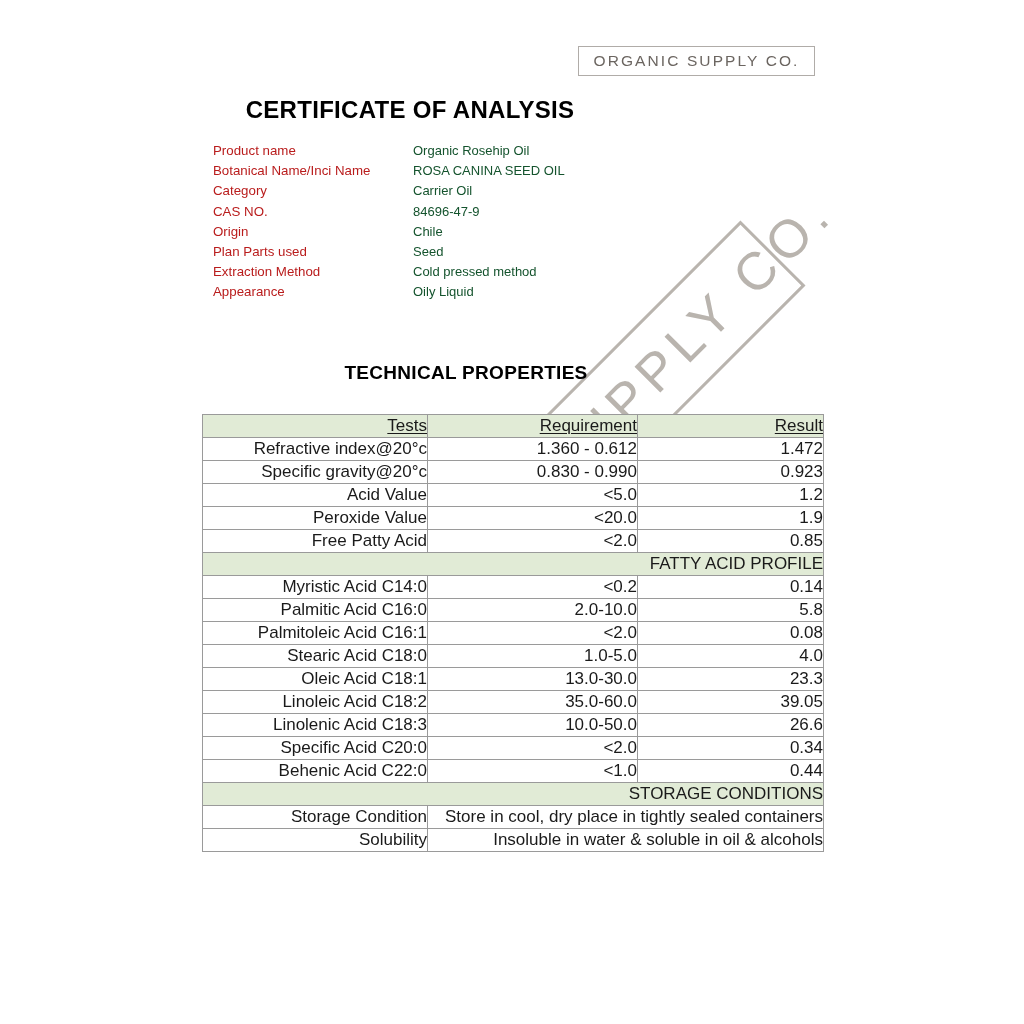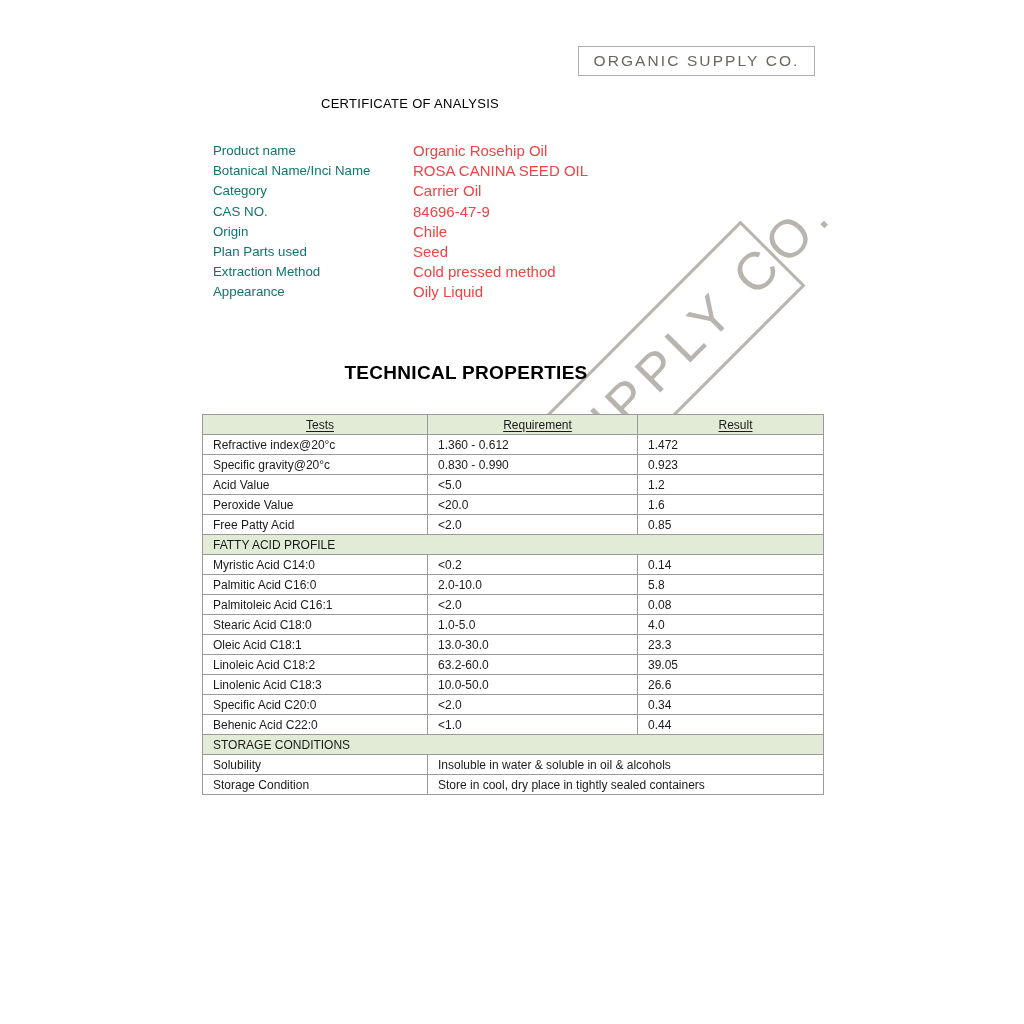--- a/index.html
+++ b/index.html
@@ -68,22 +68,22 @@
     white-space: nowrap;
   }
 
   
   .doc-title {
     position: absolute;
     left: 0;
     top: 96px;
     width: 820px;
     text-align: center;
-    font-size: 13px;
-    font-weight: normal;
+    font-size: 24px;
+    font-weight: bold;
     letter-spacing: 0.3px;
     color: #000;
     z-index: 3;
   }
   .section-title {
     position: absolute;
     left: 0;
     top: 362px;
     width: 932px;
     text-align: center;
@@ -103,52 +103,53 @@
     z-index: 3;
   }
   .info-row {
     display: flex;
     height: 20.2px;
     align-items: flex-start;
   }
   .info-label {
     width: 200px;
     font-size: 13.3px;
-    color: #0f766e;
+    color: #b91c1c;
     line-height: 20px;
   }
   .info-value {
-    font-size: 15px;
-    color: #ef4444;
+    font-size: 13px;
+    color: #14532d;
     line-height: 20px;
   }
 
   
   .tbl-wrap {
     position: absolute;
     left: 202px;
     top: 414px;
     width: 621px;
     z-index: 3;
   }
   table.coa {
     width: 621px;
     border-collapse: collapse;
     table-layout: fixed;
     background: transparent;
   }
   table.coa td, table.coa th {
     border: 1px solid #9a9a9a;
-    font-size: 12px;
+    font-size: 17px;
     font-weight: normal;
     color: #1a1a1a;
     height: 20px;
     padding: 1px 0 1px 10px;
     vertical-align: middle;
     background: transparent;
+    text-align: right;
   }
   .col-test  { width: 225px; }
   .col-req   { width: 210px; }
   .col-res   { width: 186px; }
 
   thead td {
     background: #e1ebd6 !important;
     text-align: center;
     padding-left: 0;
   }
@@ -247,21 +248,21 @@
             <td>0.923</td>
           </tr>
           <tr class="data-row">
             <td>Acid Value</td>
             <td>&lt;5.0</td>
             <td>1.2</td>
           </tr>
           <tr class="data-row">
             <td>Peroxide Value</td>
             <td>&lt;20.0</td>
-            <td>1.6</td>
+            <td>1.9</td>
           </tr>
           <tr class="data-row">
             <td>Free Patty Acid</td>
             <td>&lt;2.0</td>
             <td>0.85</td>
           </tr>
           <tr class="section-row">
             <td colspan="3">FATTY ACID PROFILE</td>
           </tr>
           <tr class="data-row">
@@ -284,21 +285,21 @@
             <td>1.0-5.0</td>
             <td>4.0</td>
           </tr>
           <tr class="data-row">
             <td>Oleic Acid C18:1</td>
             <td>13.0-30.0</td>
             <td>23.3</td>
           </tr>
           <tr class="data-row">
             <td>Linoleic Acid C18:2</td>
-            <td>63.2-60.0</td>
+            <td>35.0-60.0</td>
             <td>39.05</td>
           </tr>
           <tr class="data-row">
             <td>Linolenic Acid C18:3</td>
             <td>10.0-50.0</td>
             <td>26.6</td>
           </tr>
           <tr class="data-row">
             <td>Specific Acid C20:0</td>
             <td>&lt;2.0</td>
@@ -306,24 +307,24 @@
           </tr>
           <tr class="data-row">
             <td>Behenic Acid C22:0</td>
             <td>&lt;1.0</td>
             <td>0.44</td>
           </tr>
           <tr class="section-row">
             <td colspan="3">STORAGE CONDITIONS</td>
           </tr>
           <tr class="storage-row">
+            <td>Storage Condition</td>
+            <td colspan="2">Store in cool, dry place in tightly sealed containers</td>
+          </tr>
+          <tr class="storage-row">
             <td>Solubility</td>
             <td colspan="2">Insoluble in water &amp; soluble in oil &amp; alcohols</td>
-          </tr>
-          <tr class="storage-row">
-            <td>Storage Condition</td>
-            <td colspan="2">Store in cool, dry place in tightly sealed containers</td>
           </tr>
         </tbody>
     </table>
   </div>
 
 </div>
 
 </body></html>

